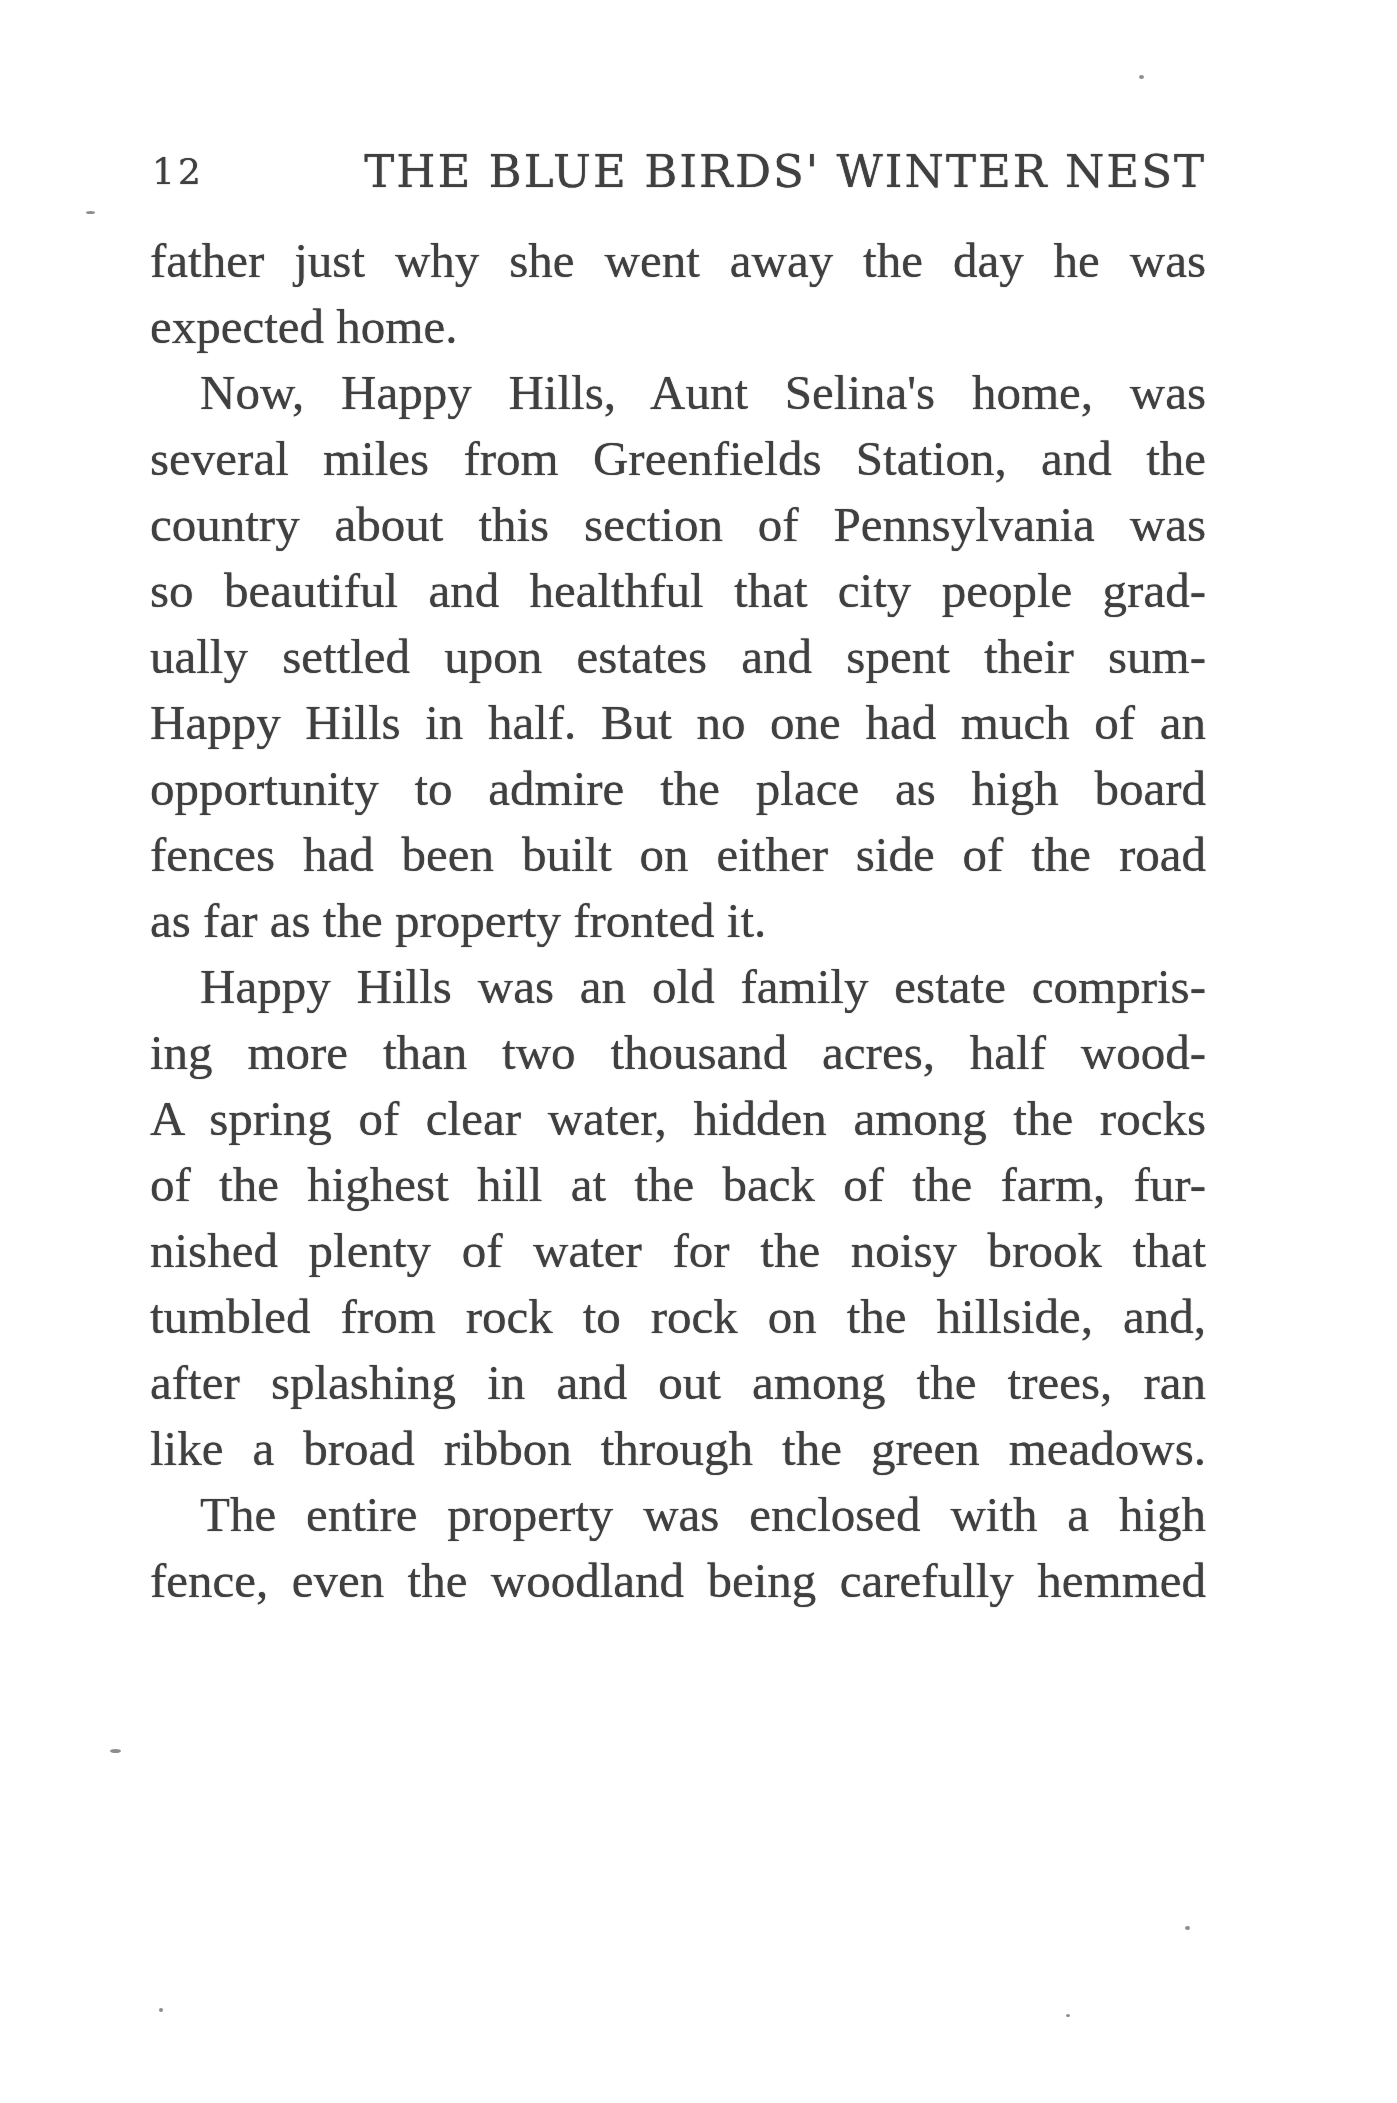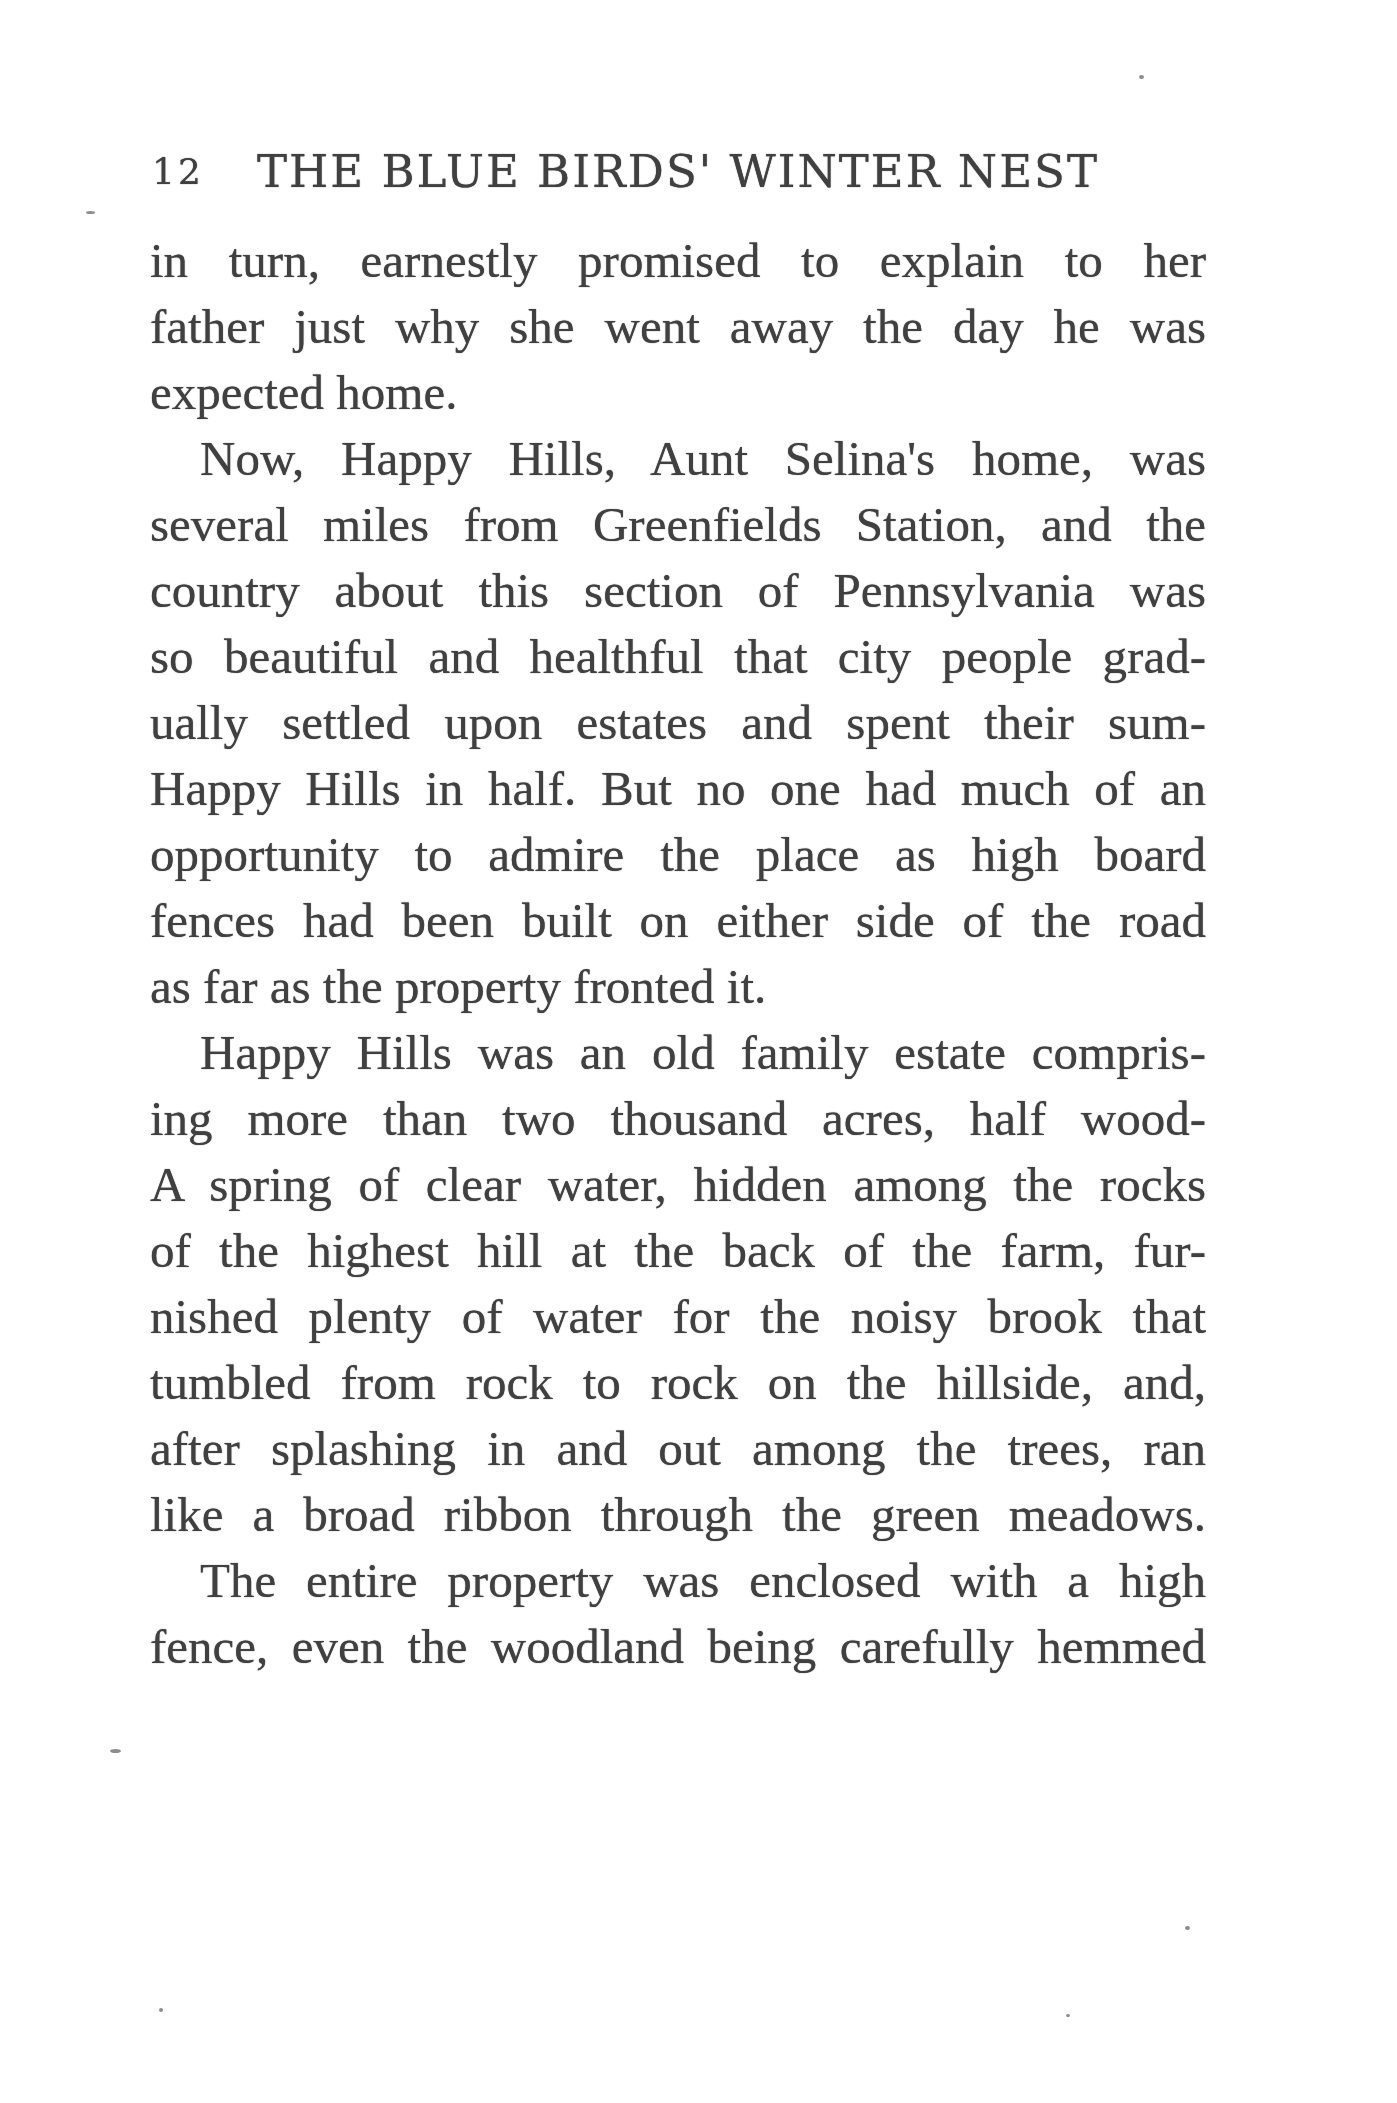--- a/index.html
+++ b/index.html
@@ -23,21 +23,21 @@
   }
   .page-number {
     position: absolute;
     left: 2px;
     top: 0;
     font-size: 36px;
     line-height: 54px;
     letter-spacing: 3px;
   }
   .running-title {
-    text-align: center;
+    text-align: right;
     font-size: 45px;
     line-height: 54px;
     letter-spacing: 2px;
     white-space: nowrap;
   }
   .body-text {
     position: absolute;
     left: 150px;
     top: 228px;
     width: 1056px;
@@ -65,21 +65,20 @@
 </head>
 <body>
 
 <div class="page">
   <div class="header">
     <span class="page-number">12</span>
     <div class="running-title">THE BLUE BIRDS' WINTER NEST</div>
   </div>
 
   <div class="body-text">
-      <div class="line">in turn, earnestly promised to explain to her</div>
       <div class="line">father just why she went away the day he was</div>
       <div class="line no-justify">expected home.</div>
       <div class="line indent">Now, Happy Hills, Aunt Selina's home, was</div>
       <div class="line">several miles from Greenfields Station, and the</div>
       <div class="line">country about this section of Pennsylvania was</div>
       <div class="line">so beautiful and healthful that city people grad-</div>
       <div class="line">ually settled upon estates and spent their sum-</div>
       <div class="line">Happy Hills in half. But no one had much of an</div>
       <div class="line">opportunity to admire the place as high board</div>
       <div class="line">fences had been built on either side of the road</div>

